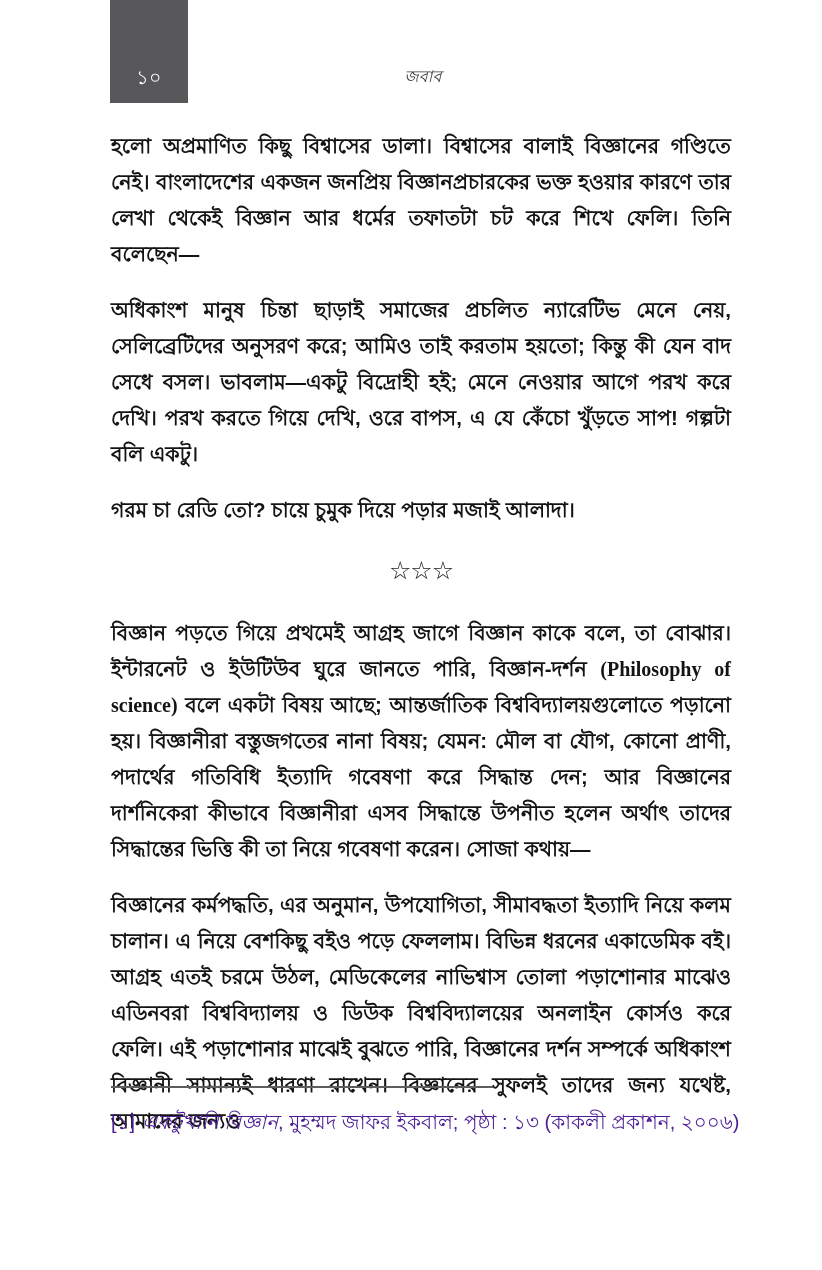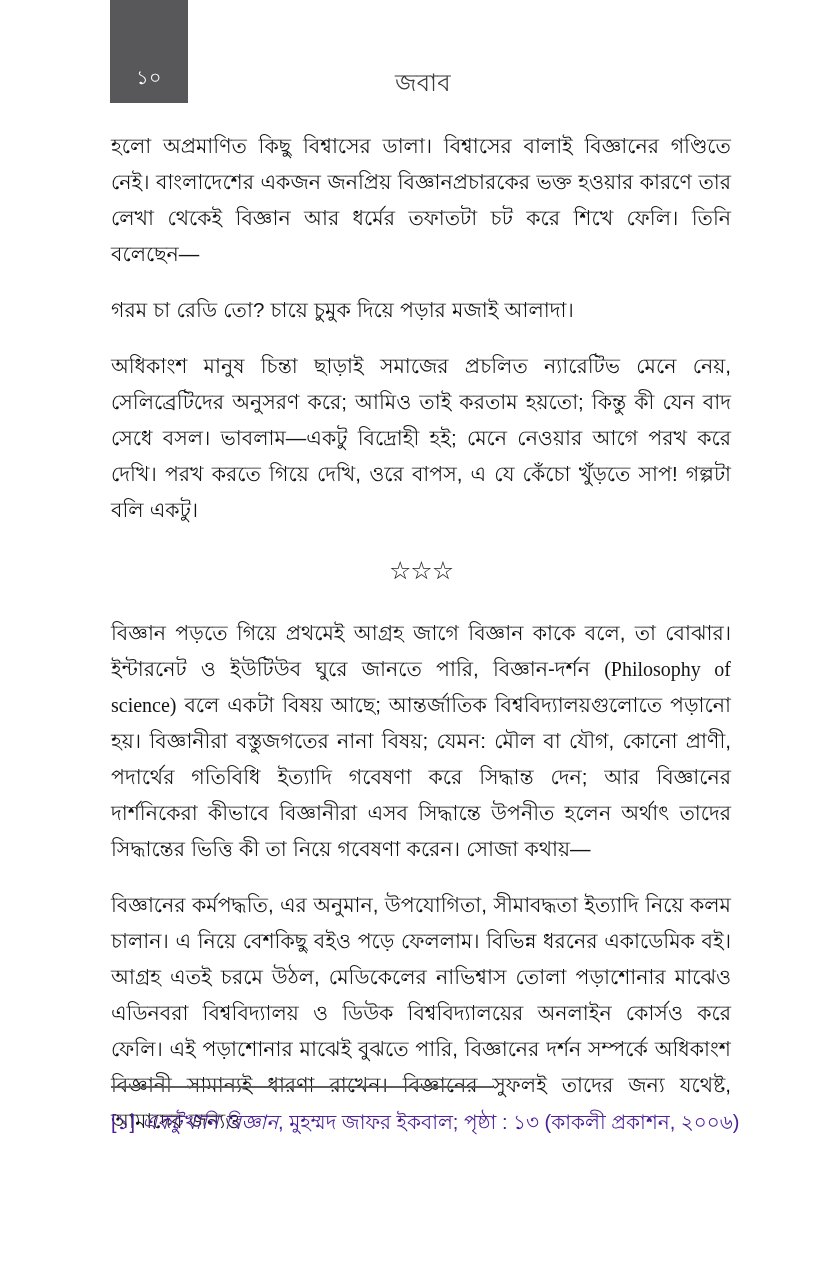--- a/index.html
+++ b/index.html
@@ -42,21 +42,22 @@
     font-size: 19px;
     line-height: 1;
     letter-spacing: 0.5px;
   }
   .running-head {
     position: absolute;
     left: 188px;
     top: 64px;
     width: 470px;
     text-align: center;
-    font-size: 24px;
+    font-style: italic;
+    font-size: 16px;
     color: #3a3a3a;
     font-family: "Liberation Sans", "DejaVu Sans", sans-serif;
     letter-spacing: 0.3px;
   }
 
   
   .content {
     position: absolute;
     left: 111px;
     top: 128px;
@@ -65,20 +66,21 @@
 
   p.para {
     margin: 0 0 20px 0;
     text-align: justify;
     text-align-last: left;
     font-size: 20.5px;
     line-height: 36px;
     font-family: "Liberation Sans", "DejaVu Sans", sans-serif;
     word-spacing: 0.5px;
     hyphens: none;
+    font-weight: bold;
   }
   p.para:last-child { margin-bottom: 16px; }
 
   .quote {
     margin-top: 26px;
   }
 
   .tight { margin-bottom: 24px; }
 
   .latin {
@@ -136,23 +138,23 @@
     <div class="page-number">১০</div>
   </div>
 
   <div class="running-head">জবাব</div>
 
   <div class="content">
 
     <p class="para">হলো অপ্রমাণিত কিছু বিশ্বাসের ডালা। বিশ্বাসের বালাই বিজ্ঞানের গণ্ডিতে নেই। বাংলাদেশের একজন জনপ্রিয় বিজ্ঞানপ্রচারকের ভক্ত হওয়ার কারণে তার লেখা থেকেই বিজ্ঞান আর ধর্মের তফাতটা চট করে শিখে ফেলি। তিনি বলেছেন—</p>
 
 
+    <p class="para">অধিকাংশ মানুষ চিন্তা ছাড়াই সমাজের প্রচলিত ন্যারেটিভ মেনে নেয়, সেলিব্রেটিদের অনুসরণ করে; আমিও তাই করতাম হয়তো; কিন্তু কী যেন বাদ সেধে বসল। ভাবলাম—একটু বিদ্রোহী হই; মেনে নেওয়ার আগে পরখ করে দেখি। পরখ করতে গিয়ে দেখি, ওরে বাপস, এ যে কেঁচো খুঁড়তে সাপ! গল্পটা বলি একটু।</p>
+
     <p class="para tight">গরম চা রেডি তো? চায়ে চুমুক দিয়ে পড়ার মজাই আলাদা।</p>
-
-    <p class="para">অধিকাংশ মানুষ চিন্তা ছাড়াই সমাজের প্রচলিত ন্যারেটিভ মেনে নেয়, সেলিব্রেটিদের অনুসরণ করে; আমিও তাই করতাম হয়তো; কিন্তু কী যেন বাদ সেধে বসল। ভাবলাম—একটু বিদ্রোহী হই; মেনে নেওয়ার আগে পরখ করে দেখি। পরখ করতে গিয়ে দেখি, ওরে বাপস, এ যে কেঁচো খুঁড়তে সাপ! গল্পটা বলি একটু।</p>
 
     <div class="divider">☆☆☆</div>
 
     <p class="para"><span>বিজ্ঞান পড়তে গিয়ে প্রথমেই আগ্রহ জাগে বিজ্ঞান কাকে বলে, তা বোঝার। ইন্টারনেট ও ইউটিউব ঘুরে জানতে পারি, বিজ্ঞান-দর্শন </span><span class="latin">(Philosophy of science)</span><span> বলে একটা বিষয় আছে; আন্তর্জাতিক বিশ্ববিদ্যালয়গুলোতে পড়ানো হয়। বিজ্ঞানীরা বস্তুজগতের নানা বিষয়; যেমন: মৌল বা যৌগ, কোনো প্রাণী, পদার্থের গতিবিধি ইত্যাদি গবেষণা করে সিদ্ধান্ত দেন; আর বিজ্ঞানের দার্শনিকেরা কীভাবে বিজ্ঞানীরা এসব সিদ্ধান্তে উপনীত হলেন অর্থাৎ তাদের সিদ্ধান্তের ভিত্তি কী তা নিয়ে গবেষণা করেন। সোজা কথায়—</span></p>
 
     <p class="para">বিজ্ঞানের কর্মপদ্ধতি, এর অনুমান, উপযোগিতা, সীমাবদ্ধতা ইত্যাদি নিয়ে কলম চালান। এ নিয়ে বেশকিছু বইও পড়ে ফেললাম। বিভিন্ন ধরনের একাডেমিক বই। আগ্রহ এতই চরমে উঠল, মেডিকেলের নাভিশ্বাস তোলা পড়াশোনার মাঝেও এডিনবরা বিশ্ববিদ্যালয় ও ডিউক বিশ্ববিদ্যালয়ের অনলাইন কোর্সও করে ফেলি। এই পড়াশোনার মাঝেই বুঝতে পারি, বিজ্ঞানের দর্শন সম্পর্কে অধিকাংশ বিজ্ঞানী সামান্যই ধারণা রাখেন। বিজ্ঞানের সুফলই তাদের জন্য যথেষ্ট, আমাদের জন্যও</p>
 
   </div>
 
   <div class="footnote-zone">

